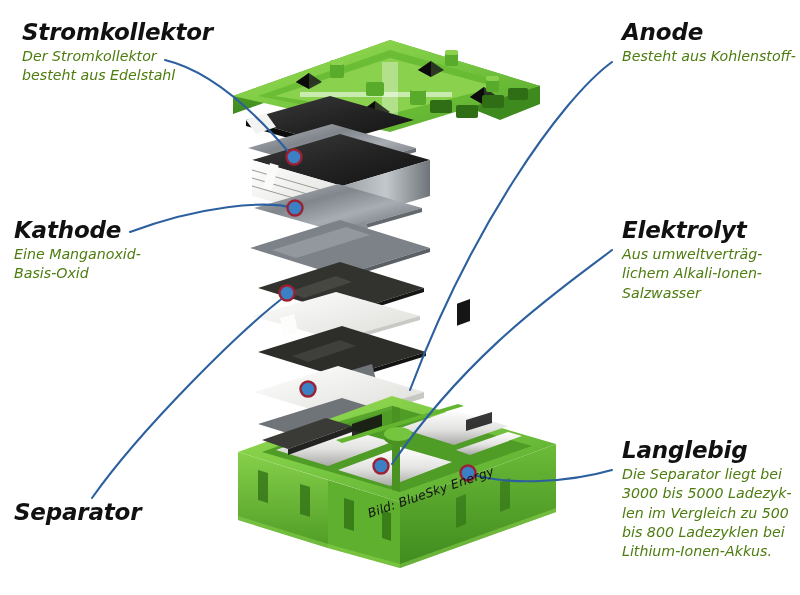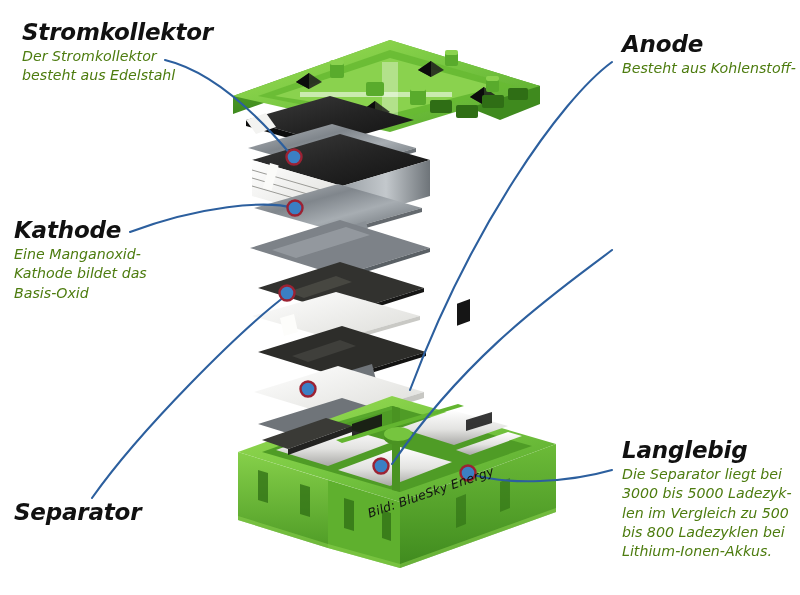--- a/index.html
+++ b/index.html
@@ -19,21 +19,21 @@
     margin:0 0 3px 0;
   }
   .callout .body{
     font-size:14.2px;font-style:italic;line-height:1.36;color:#4d7c0f;
     margin:0;
   }
   .callout .body span{display:block;white-space:nowrap;}
   .callout.right{text-align:left;}
 
   .c-stromkollektor{left:22px;top:20px;}
-  .c-anode{left:622px;top:32px;}
+  .c-anode{left:622px;top:20px;}
   .c-kathode{left:14px;top:218px;}
   .c-elektrolyt{left:622px;top:218px;}
   .c-separator{left:14px;top:500px;}
   .c-langlebig{left:622px;top:438px;}
 
   
   .credit{
     position:absolute;left:368px;top:506px;
     font-size:12.4px;font-style:italic;color:#111;white-space:nowrap;
     transform:rotate(-19deg);transform-origin:left center;
@@ -299,25 +299,32 @@
     <p class="title">Anode</p>
     <p class="body">
       <span>Besteht aus Kohlenstoff-</span>
     </p>
   </div>
 
   <div class="callout c-kathode">
     <p class="title">Kathode</p>
     <p class="body">
       <span>Eine Manganoxid-</span>
-      <span>Kathode bildet das</span>
       <span>Basis-Oxid</span>
     </p>
   </div>
 
+  <div class="callout right c-elektrolyt">
+    <p class="title">Elektrolyt</p>
+    <p class="body">
+      <span>Aus umweltverträg-</span>
+      <span>lichem Alkali-Ionen-</span>
+      <span>Salzwasser</span>
+    </p>
+  </div>
 
   <div class="callout c-separator">
     <p class="title">Separator</p>
   </div>
 
   <div class="callout right c-langlebig">
     <p class="title">Langlebig</p>
     <p class="body">
       <span>Die Separator liegt bei</span>
       <span>3000 bis 5000 Ladezyk-</span>

